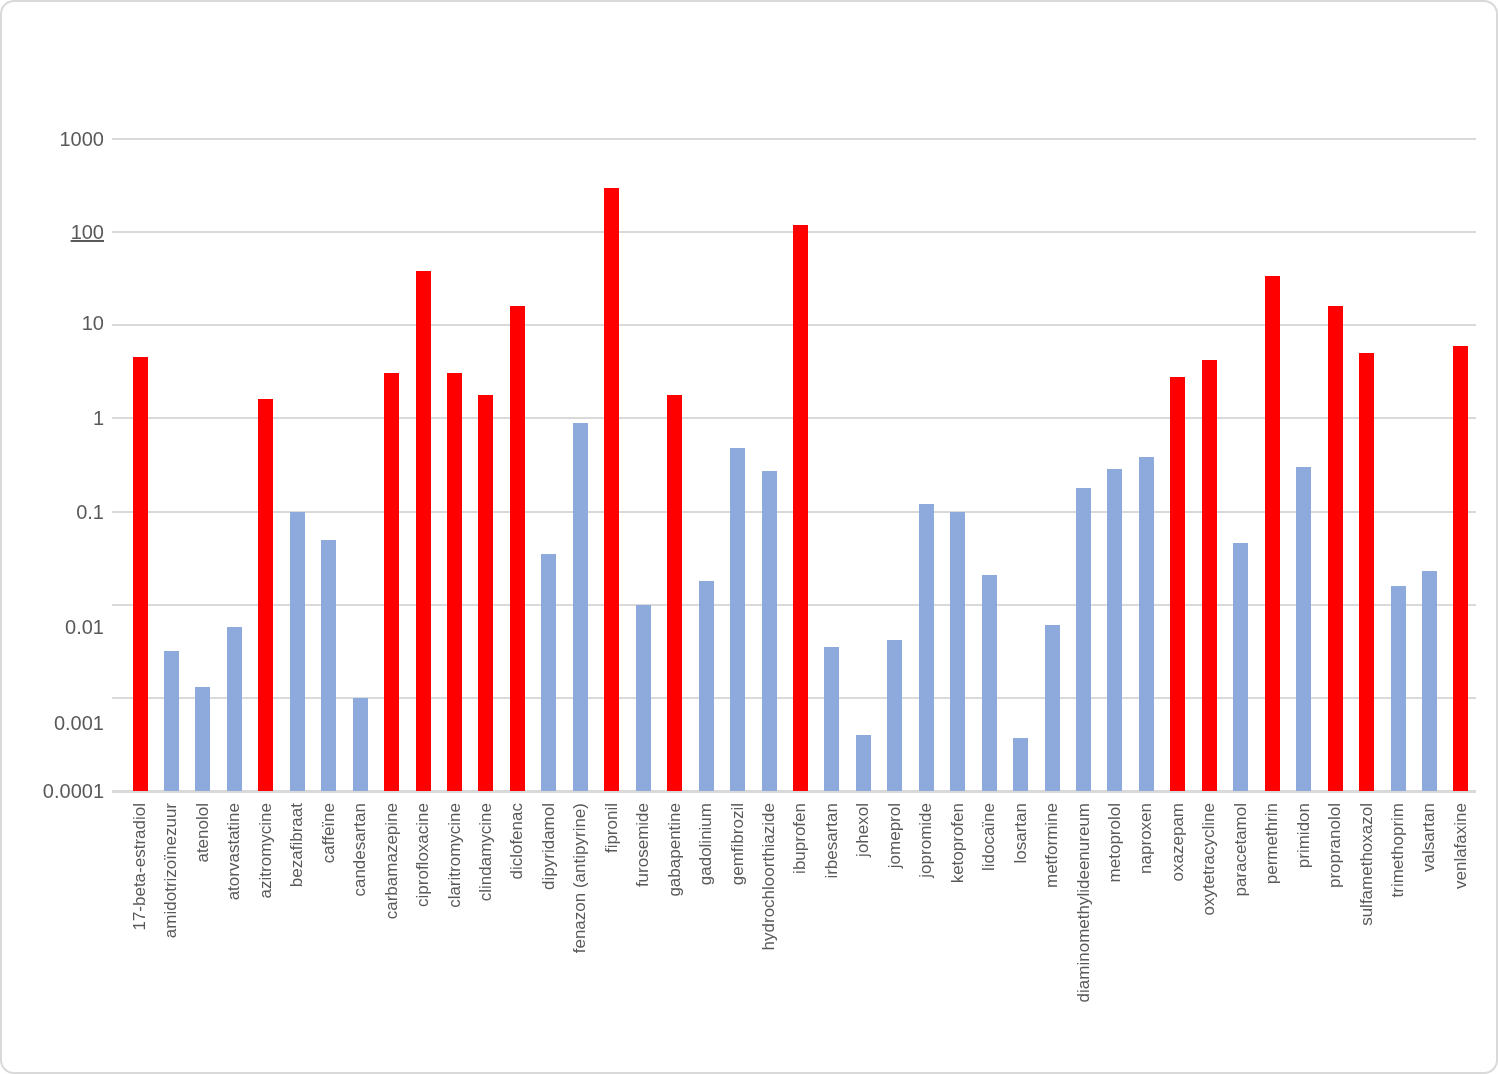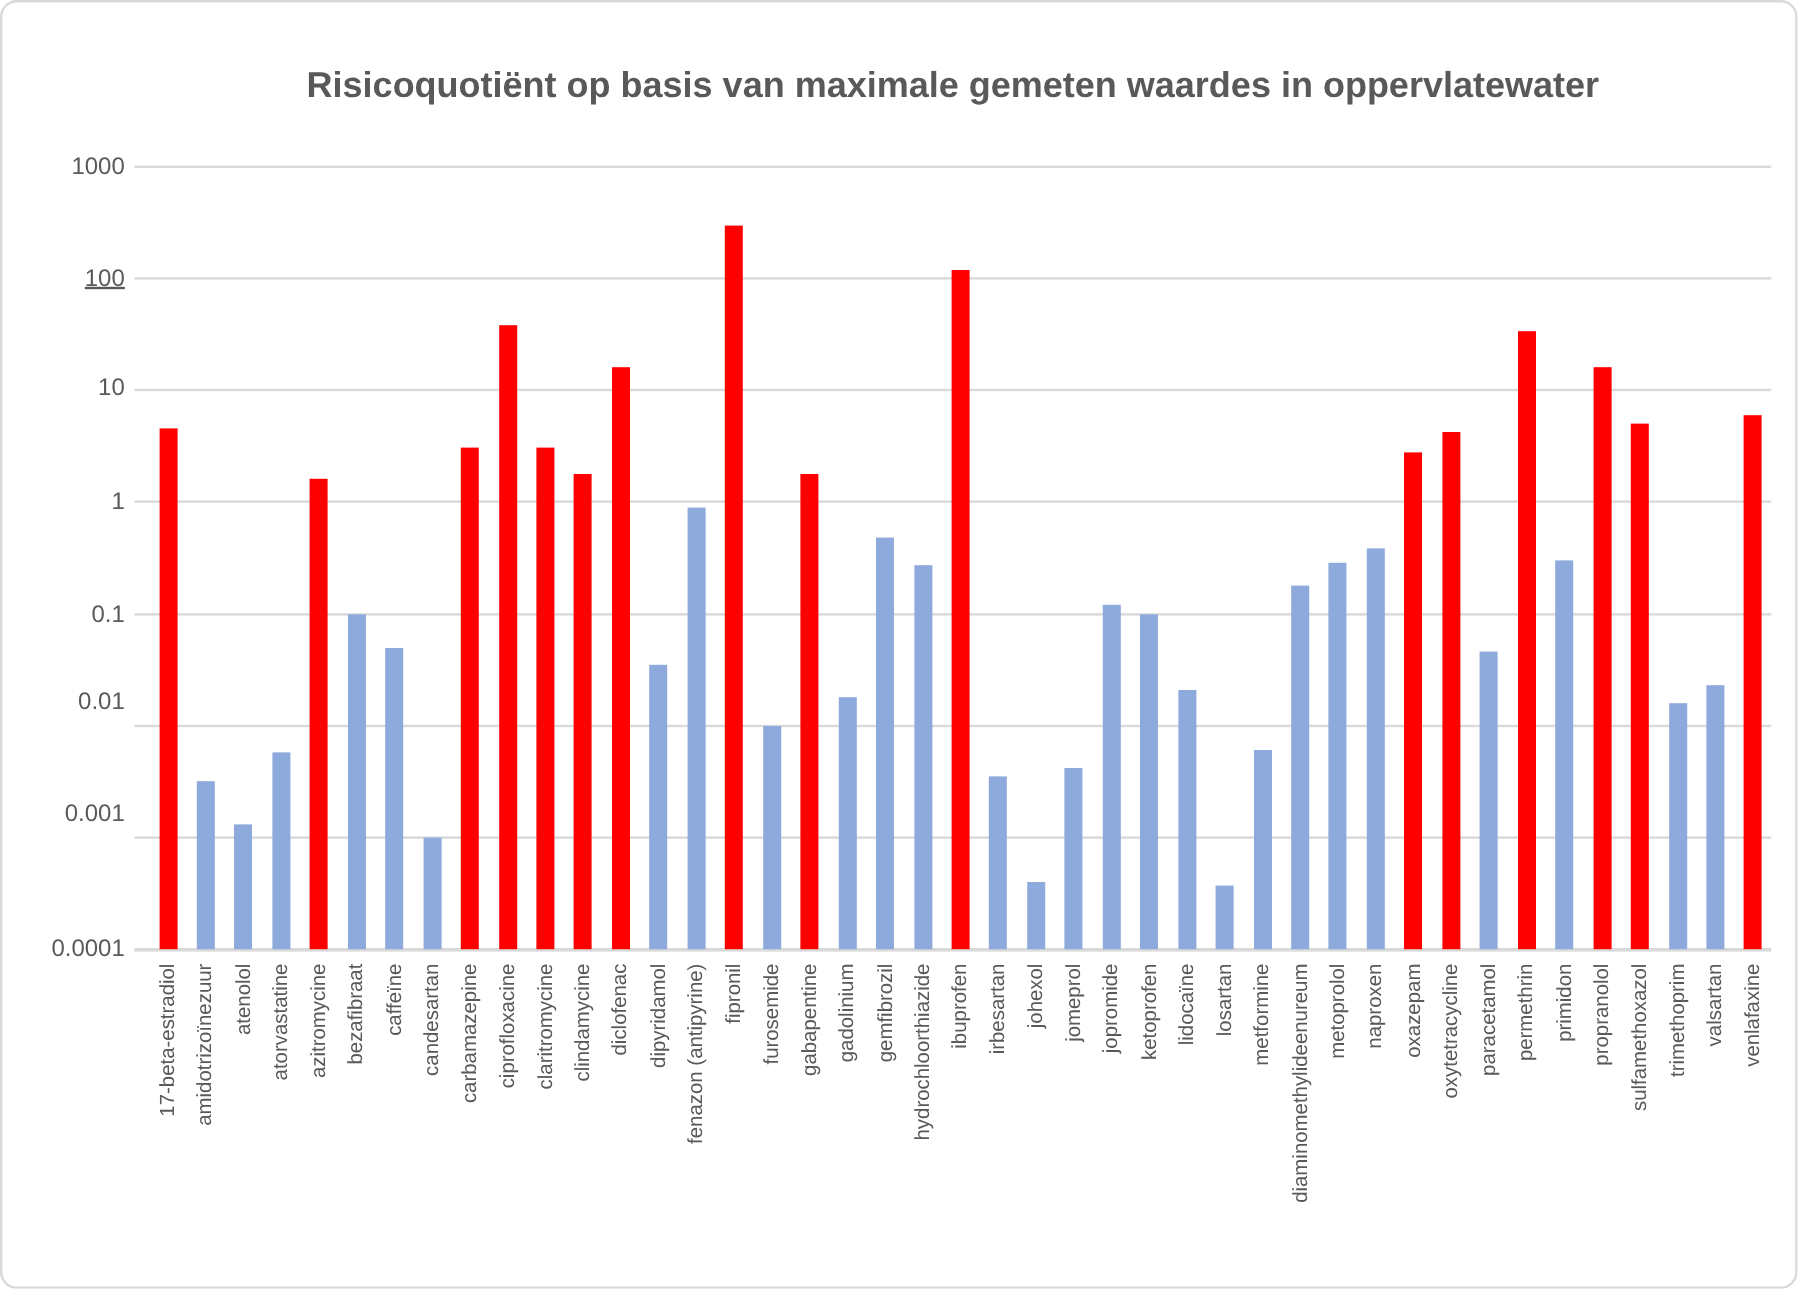--- a/index.html
+++ b/index.html
@@ -64,37 +64,36 @@
     white-space: nowrap;
     transform-origin: 0 0;
     transform: rotate(-90deg) translateX(-100%);
   }
 </style>
 </head>
 <body>
 
 <div id="canvas">
   <div class="title">
-    <div>Risicoquotiënt op basis van maximale gemeten waardes in oppervlatewater</div>
   </div>
   <div id="plot">
       <div class="gridline" style="top: 136px;"></div>
       <div class="ytick" style="top: 127px;">1000</div>
       <div class="gridline" style="top: 229.143px;"></div>
       <div class="ytick" style="top: 220.143px; text-decoration: underline;">100</div>
       <div class="gridline" style="top: 322.286px;"></div>
       <div class="ytick" style="top: 311px;">10</div>
       <div class="gridline" style="top: 415.429px;"></div>
       <div class="ytick" style="top: 406.429px;">1</div>
       <div class="gridline" style="top: 508.571px;"></div>
       <div class="ytick" style="top: 499.571px;">0.1</div>
       <div class="gridline" style="top: 601.714px;"></div>
-      <div class="ytick" style="top: 573px;">0.01</div>
+      <div class="ytick" style="top: 615px;">0.01</div>
       <div class="gridline" style="top: 694.857px;"></div>
-      <div class="ytick" style="top: 666px;">0.001</div>
+      <div class="ytick" style="top: 711px;">0.001</div>
       <div class="axis-line" style="top: 788px;"></div>
       <div class="ytick" style="top: 779px;">0.0001</div>
       <div class="bar" style="left: 130.5px; top: 354.697px; height: 434.303px; background: rgb(255, 0, 0);"></div>
       <div class="xlabel" style="left: 129px; top: 801px;">17-beta-estradiol</div>
       <div class="bar" style="left: 161.95px; top: 648.806px; height: 140.194px; background: rgb(142, 169, 219);"></div>
       <div class="xlabel" style="left: 160.45px; top: 801px;">amidotrizoïnezuur</div>
       <div class="bar" style="left: 193.4px; top: 685.244px; height: 103.756px; background: rgb(142, 169, 219);"></div>
       <div class="xlabel" style="left: 191.9px; top: 801px;">atenolol</div>
       <div class="bar" style="left: 224.85px; top: 625.453px; height: 163.547px; background: rgb(142, 169, 219);"></div>
       <div class="xlabel" style="left: 223.35px; top: 801px;">atorvastatine</div>

